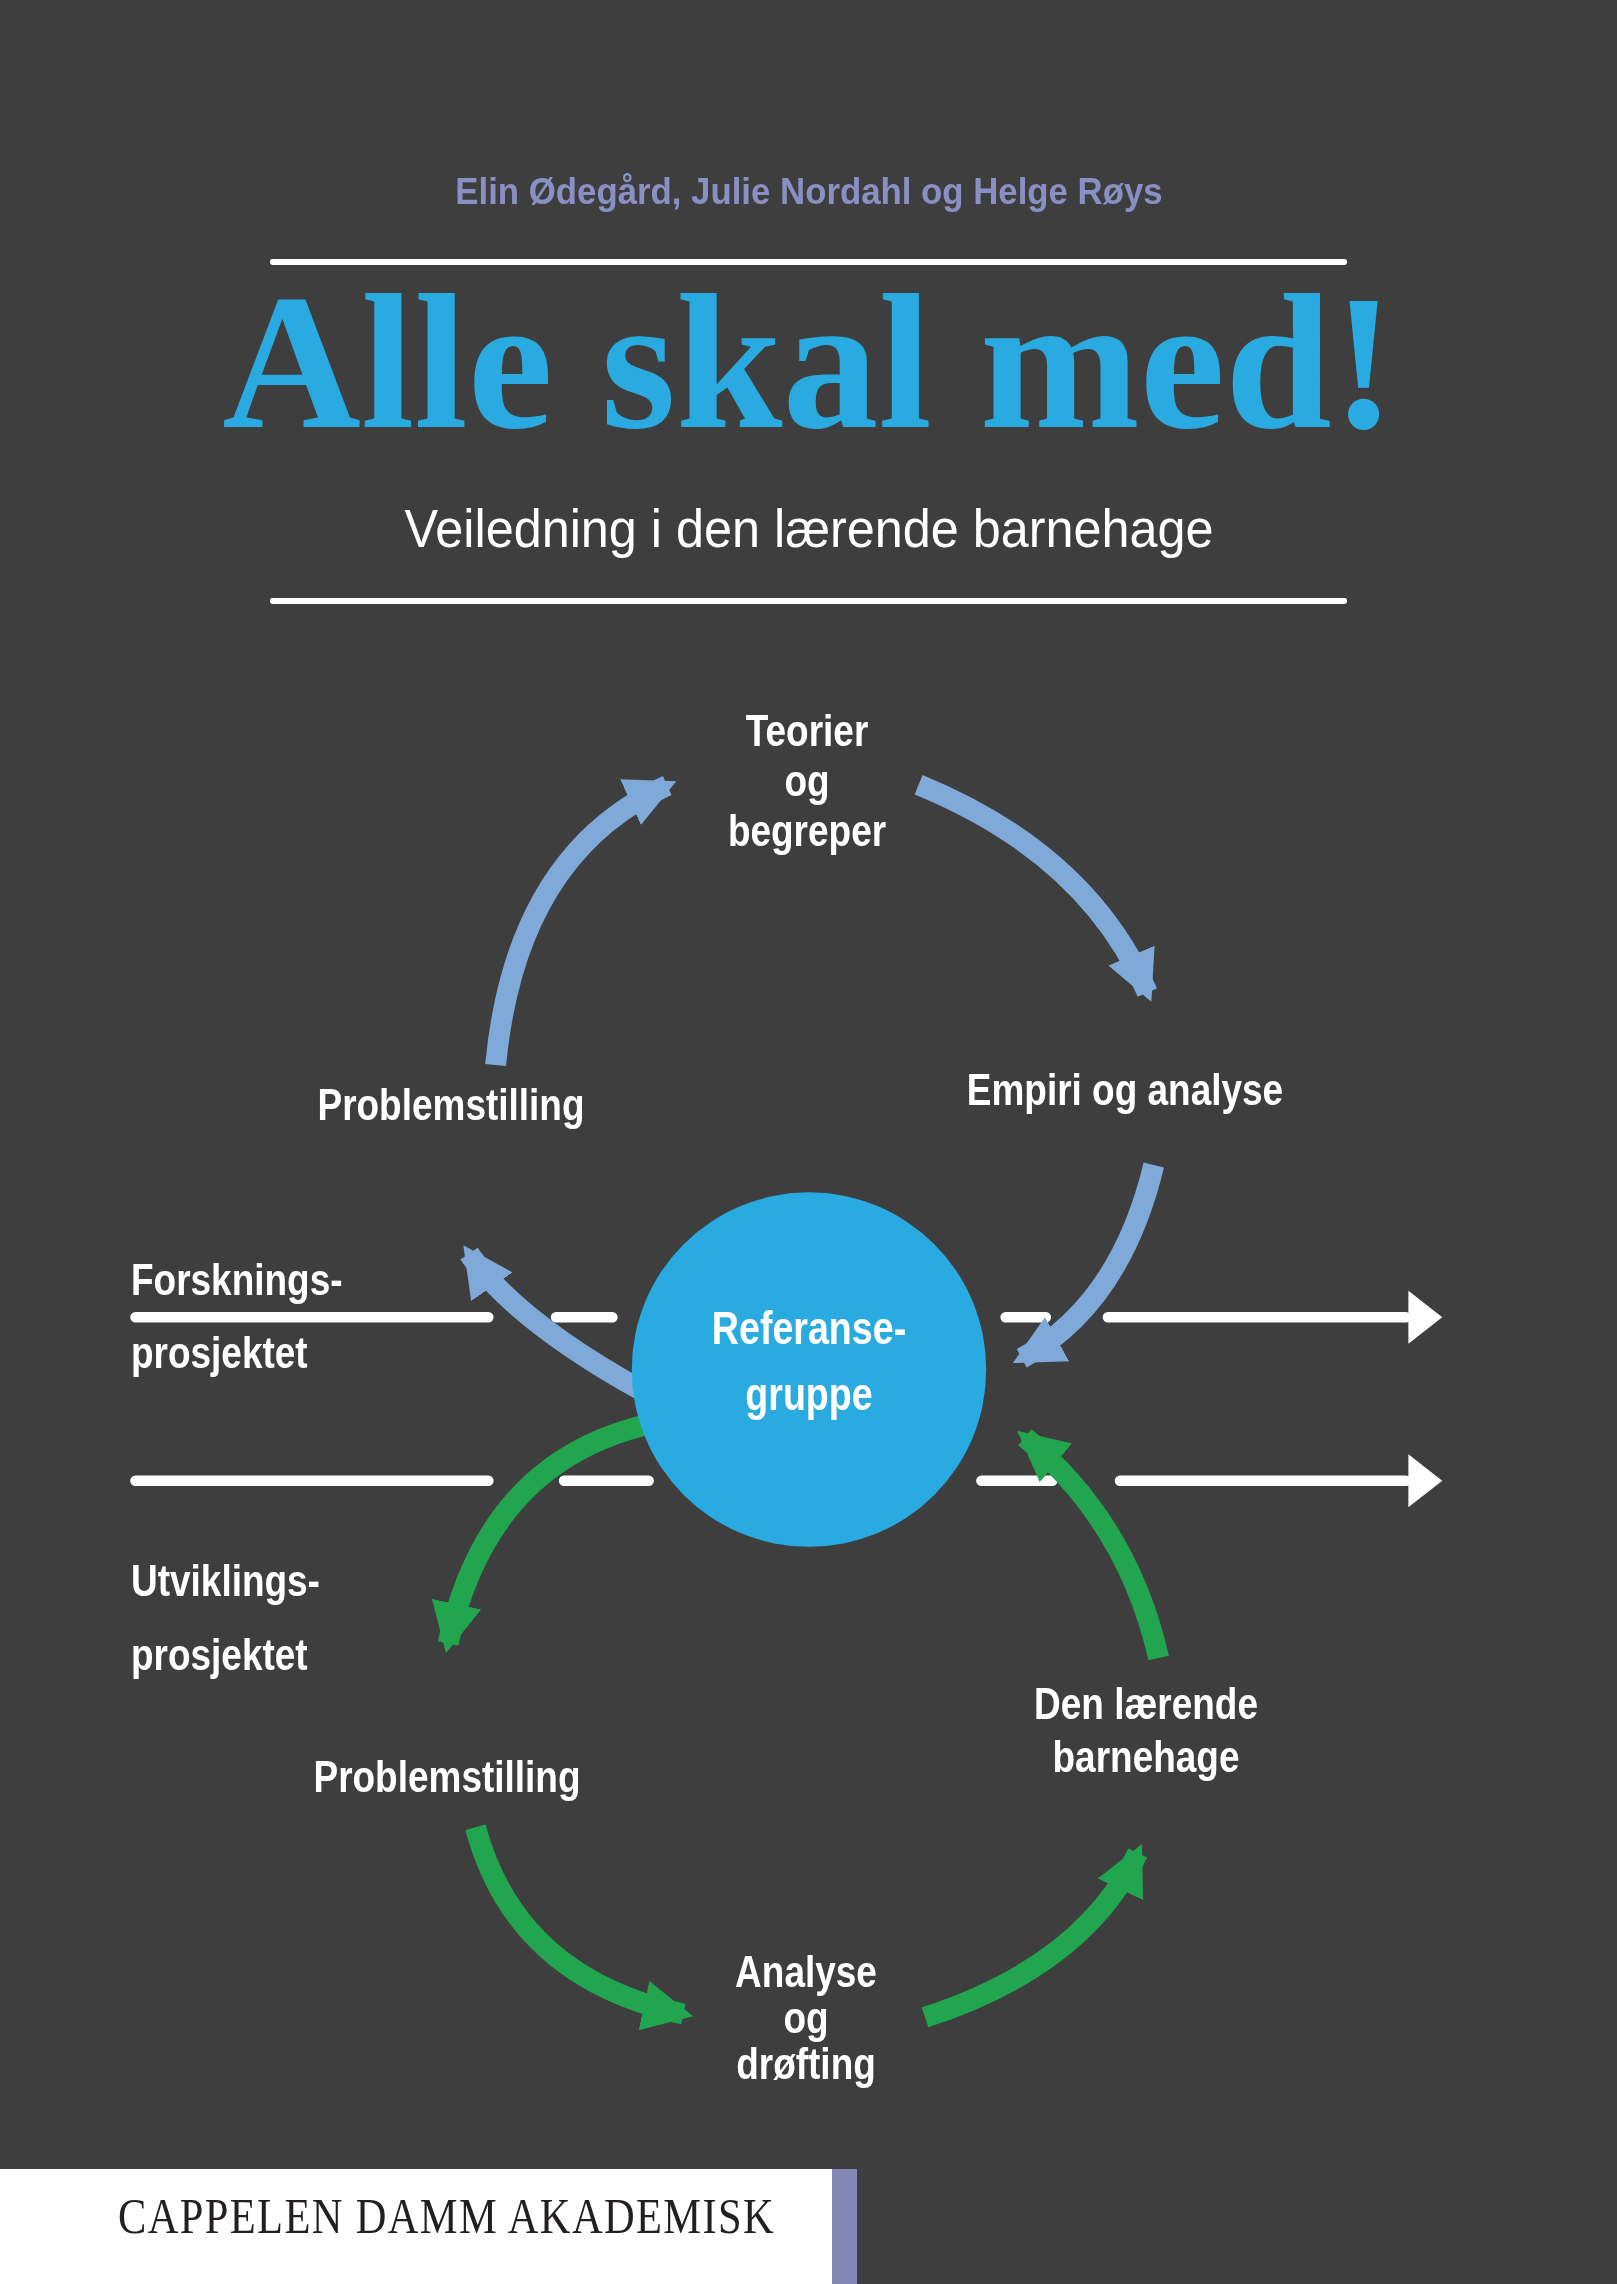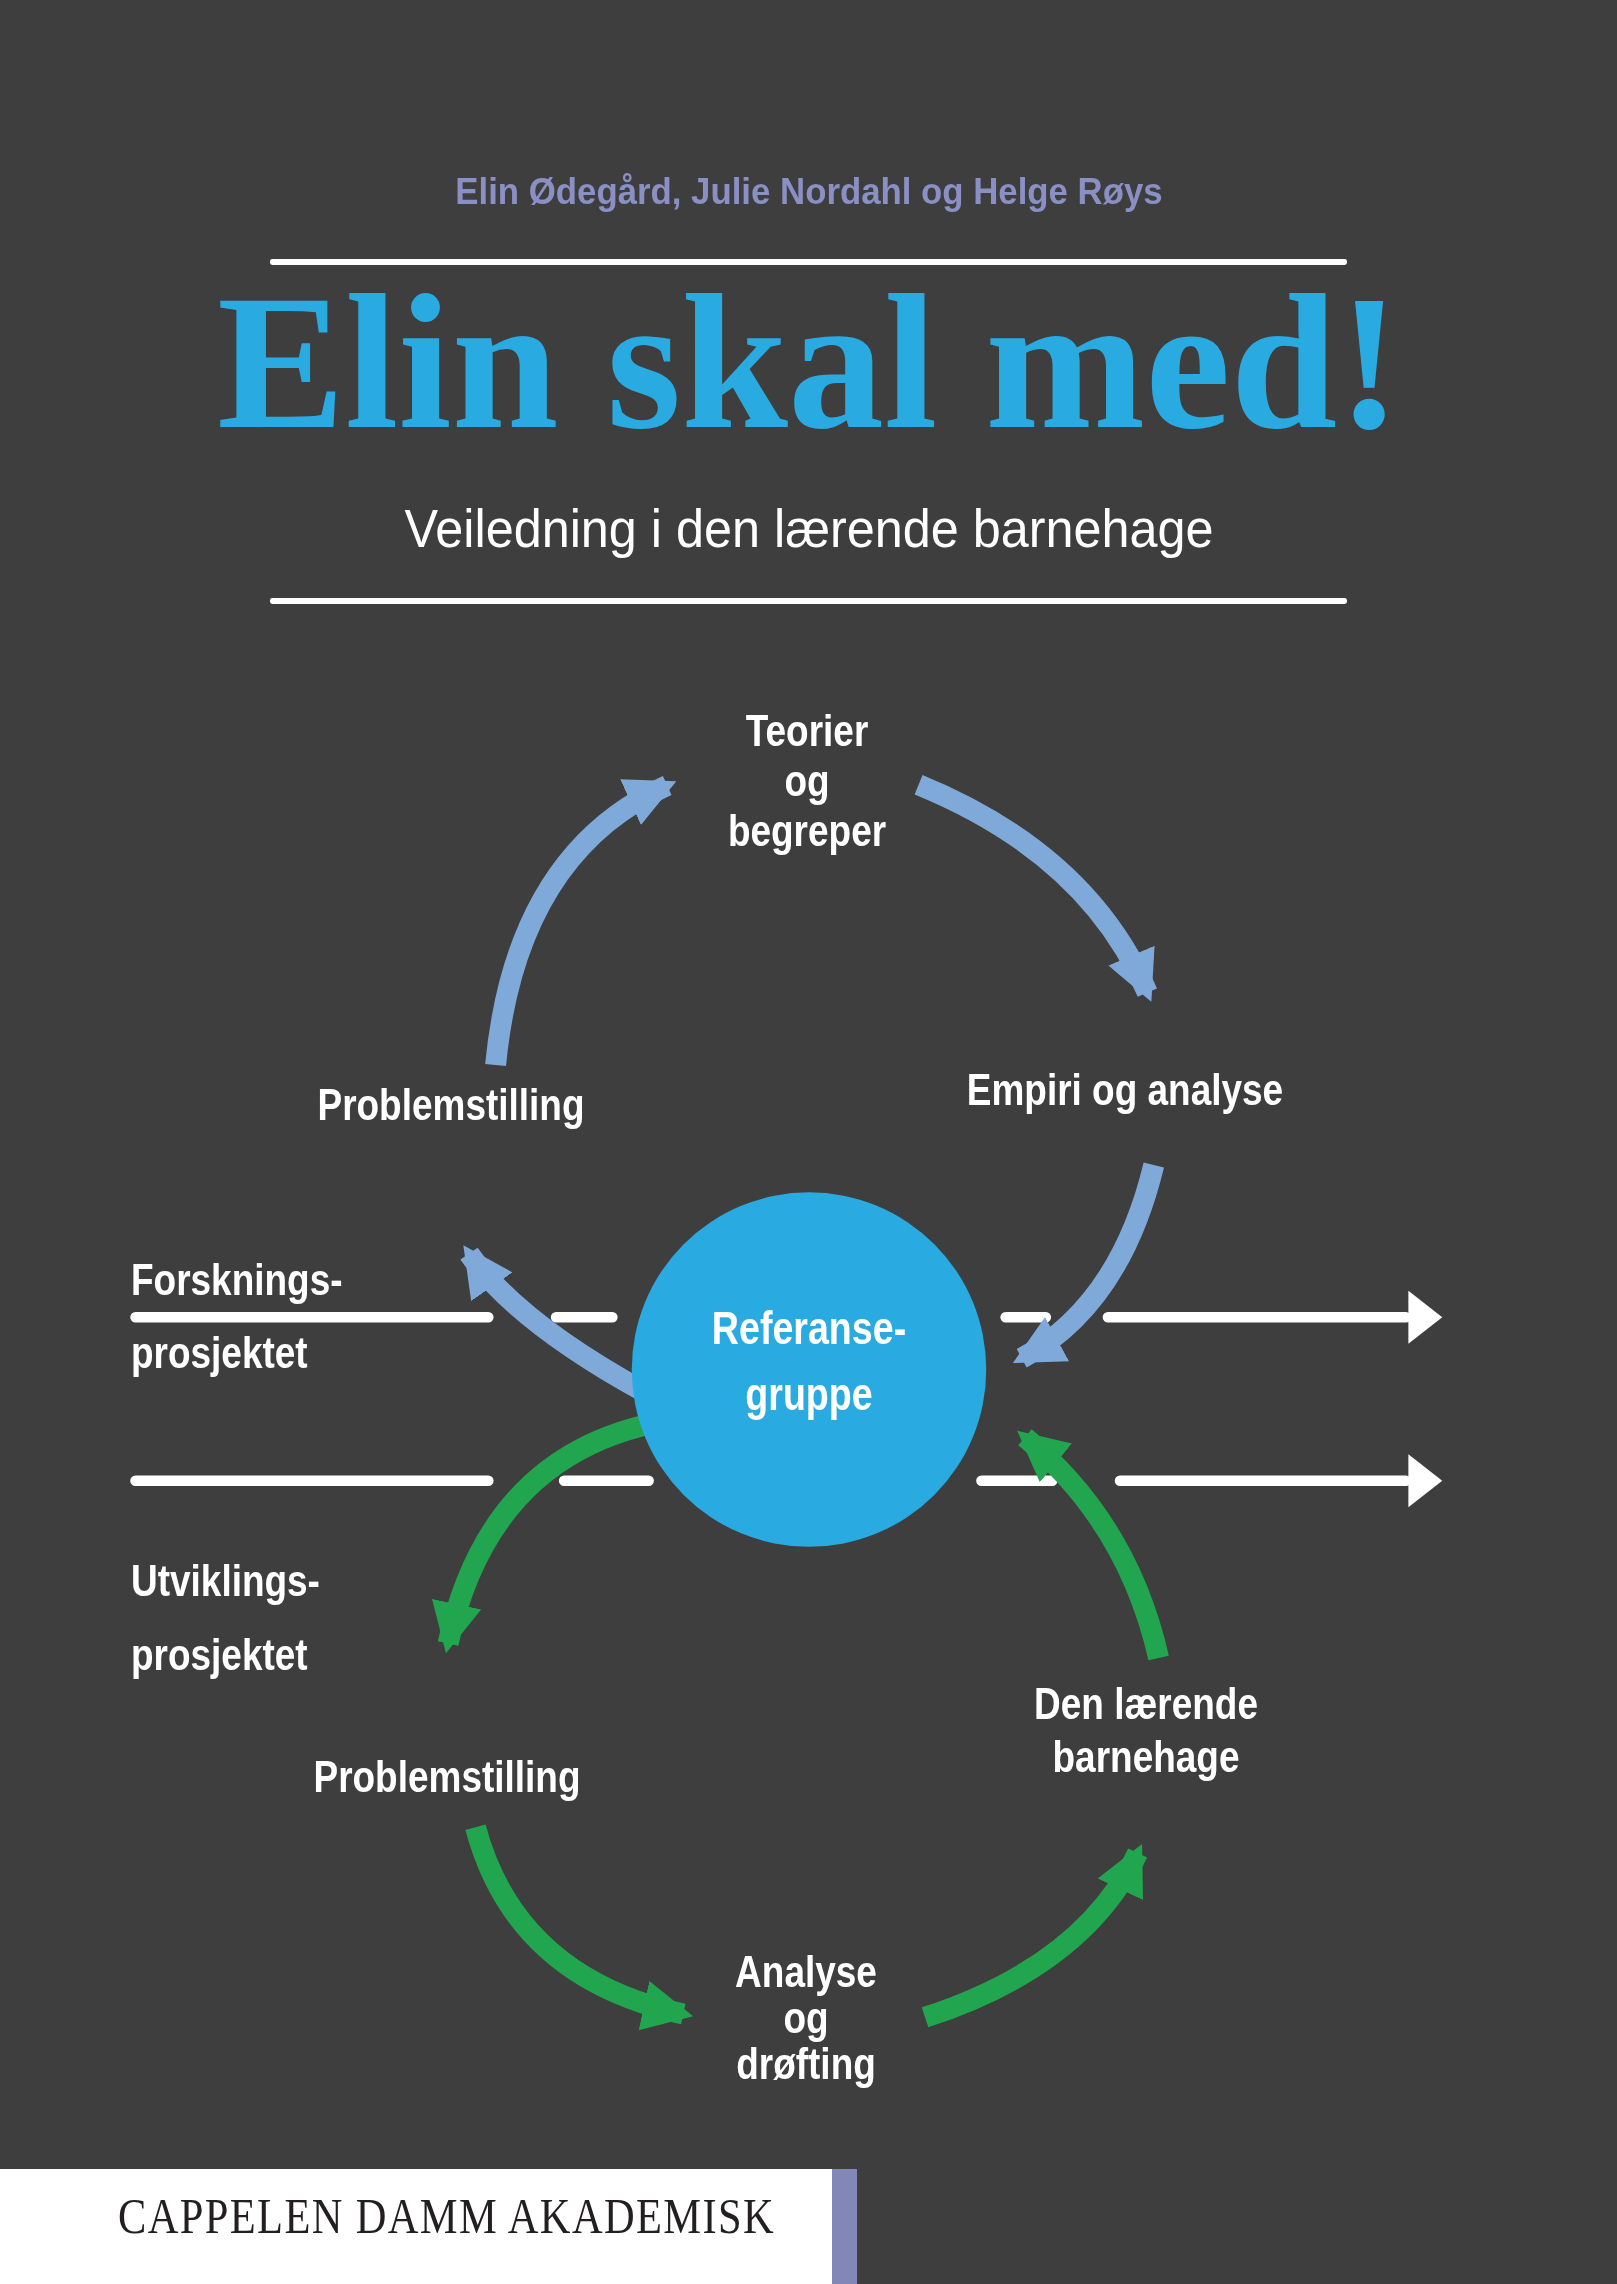--- a/index.html
+++ b/index.html
@@ -59,21 +59,21 @@
     transform:scaleX(.85);transform-origin:left top;
   }
 </style>
 </head>
 <body>
 
 <div class="abs authors txt" style="color:#8A8FC4;">Elin Ødegård, Julie Nordahl og Helge Røys</div>
 
 <div class="abs rule rule1"></div>
 
-<div class="abs title" style="color:#29ABE2;">Elin skal med!</div>
+<div class="abs title" style="color:#29ABE2;">Alle skal med!</div>
 
 <div class="abs subtitle">Veiledning i den lærende barnehage</div>
 
 <div class="abs rule rule2"></div>
 
 <svg class="abs diagram-svg" width="1618" height="2284" viewBox="0 0 2008 2835">
   <defs>
     <marker id="head-blue" viewBox="0 0 10 10" refX="8" refY="5" markerWidth="2.4" markerHeight="2.6" orient="auto">
       <path d="M0,0 L10,5 L0,10 Z" fill="#7FA9D9"></path>
     </marker>

